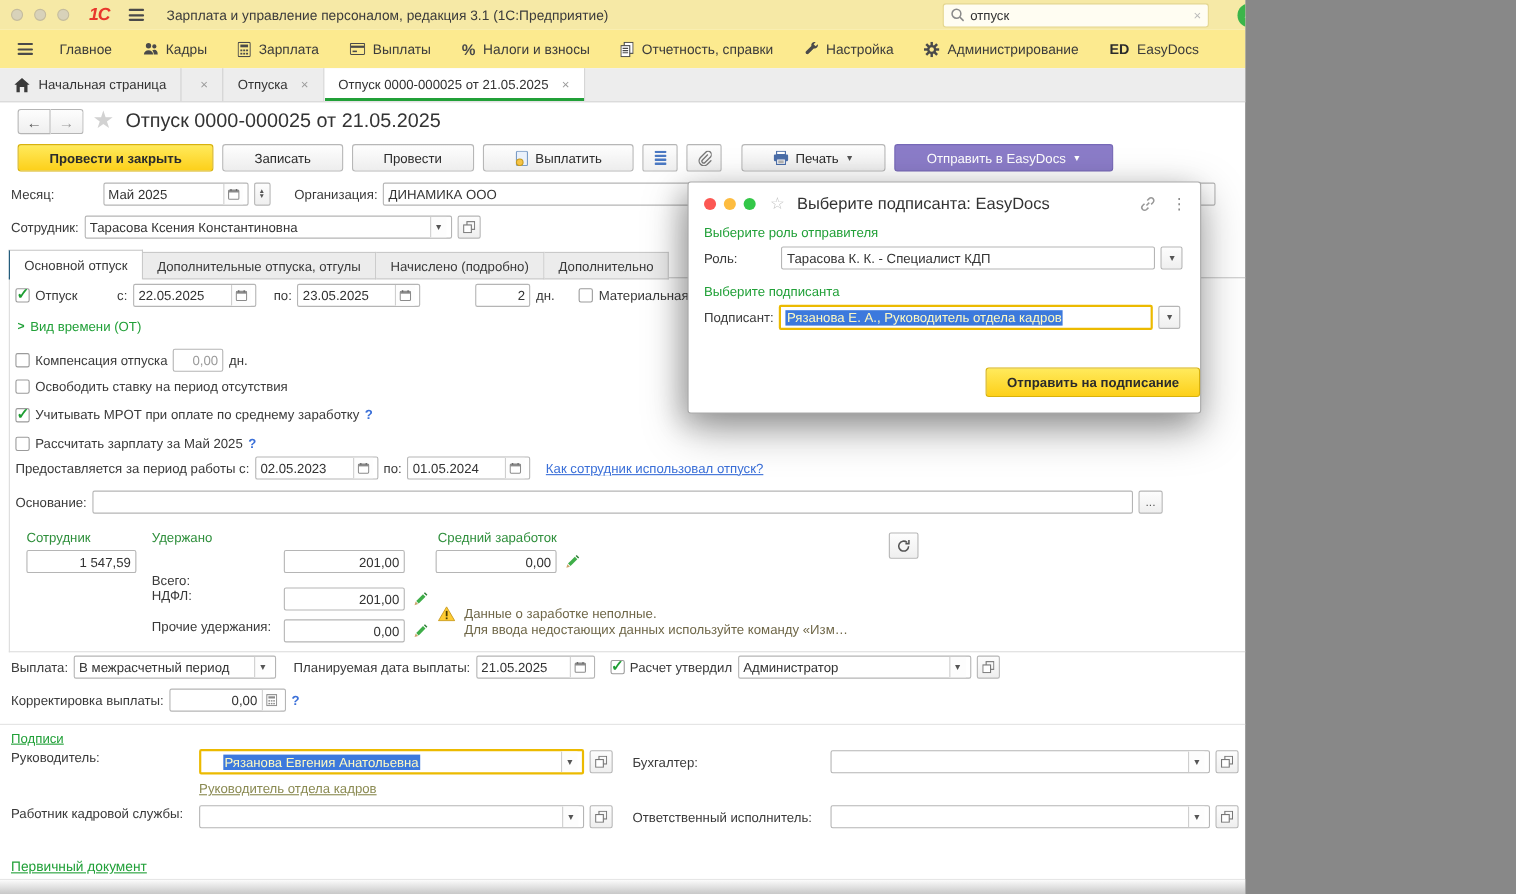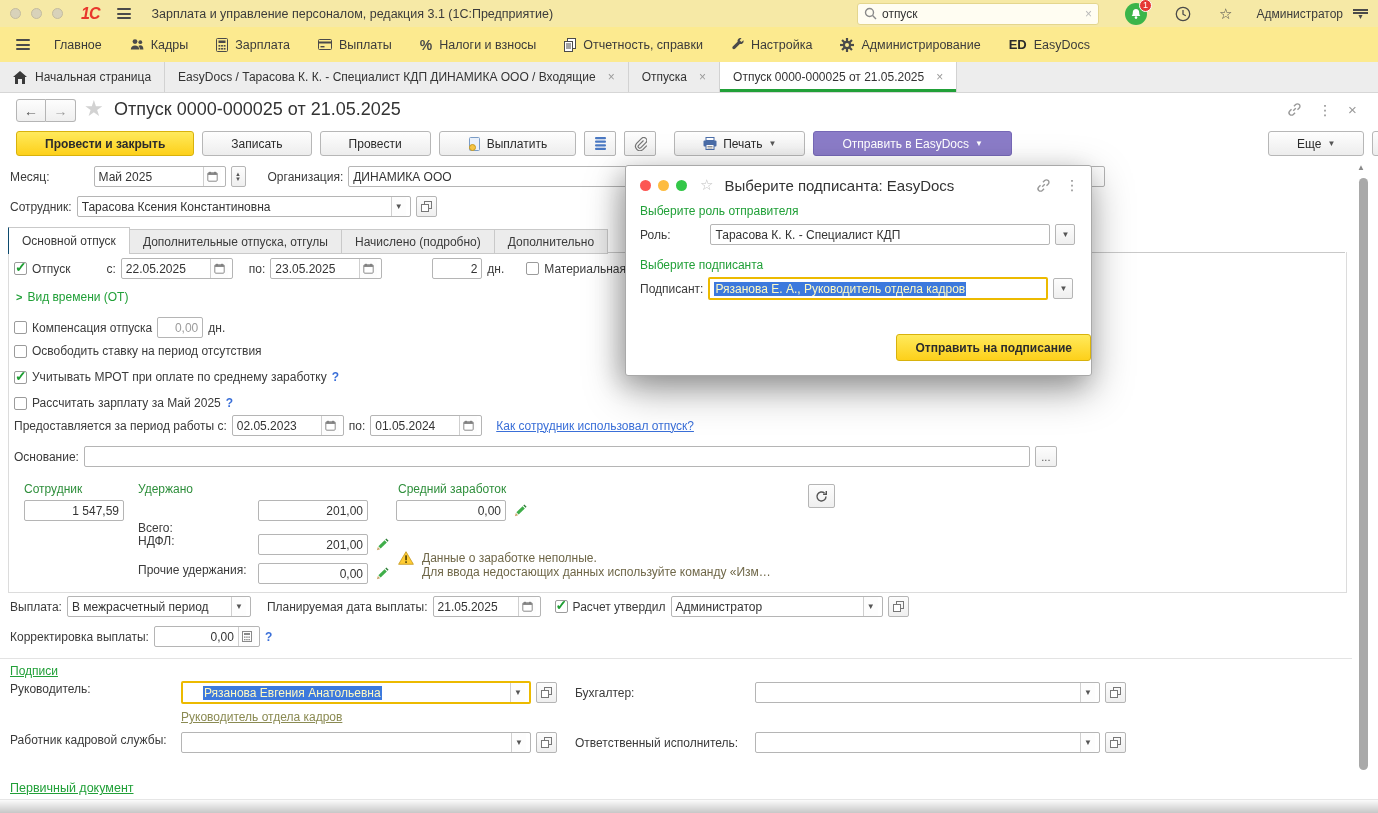--- a/index.html
+++ b/index.html
@@ -1,16 +1,16 @@
 <!DOCTYPE html>
 <html><head>
 <meta charset="utf-8">
 <style>
   html,body{margin:0;padding:0;background:#888;}
-  #app{position:relative;width:1378px;height:813px;overflow:hidden;background:#fff;
+  #app{position:relative;width:1132px;height:813px;overflow:hidden;background:#fff;
        font-family:"Liberation Sans",sans-serif;color:#3a3a3a;}
   .abs{position:absolute;}
   .row{position:absolute;display:flex;align-items:center;gap:5px;font-size:12px;color:#3a3a3a;white-space:nowrap;}
   
   #titlebar{position:absolute;left:0;top:0;width:1378px;height:27px;background:#f6e9a6;
             display:flex;align-items:center;padding:0 10px;box-sizing:border-box;gap:10px;}
   .tl{width:11px;height:11px;border-radius:50%;background:#d8d2ba;border:1px solid #c4bc9e;box-sizing:border-box;}
   .logo1c{color:#e8372c;font-weight:bold;font-style:italic;font-size:16px;letter-spacing:-1px;margin-left:8px;}
   .burger{display:inline-flex;flex-direction:column;gap:2.5px;margin-left:8px;}
   .burger i{display:block;width:14px;height:2px;background:#4a4a4a;border-radius:1px;}
@@ -212,21 +212,20 @@
   </div>
 
   <div id="tabbar">
     <span class="wtab">
       <svg width="14" height="13" viewBox="0 0 14 13" fill="#3a3a3a">
           <path d="M7 0l7 6h-2v7H9V8H5v5H2V6H0z"></path>
         </svg>
       <span>Начальная страница</span>
       </span>
     <span class="wtab">
-      <span>EasyDocs / Тарасова К. К. - Специалист КДП ДИНАМИКА ООО / Входящие</span>
       <span class="x">×</span>
       </span>
     <span class="wtab">
       <span>Отпуска</span>
       <span class="x">×</span>
       </span>
     <span class="wtab active">
       <span>Отпуск 0000-000025 от 21.05.2025</span>
       <span class="x">×</span>
       </span>

